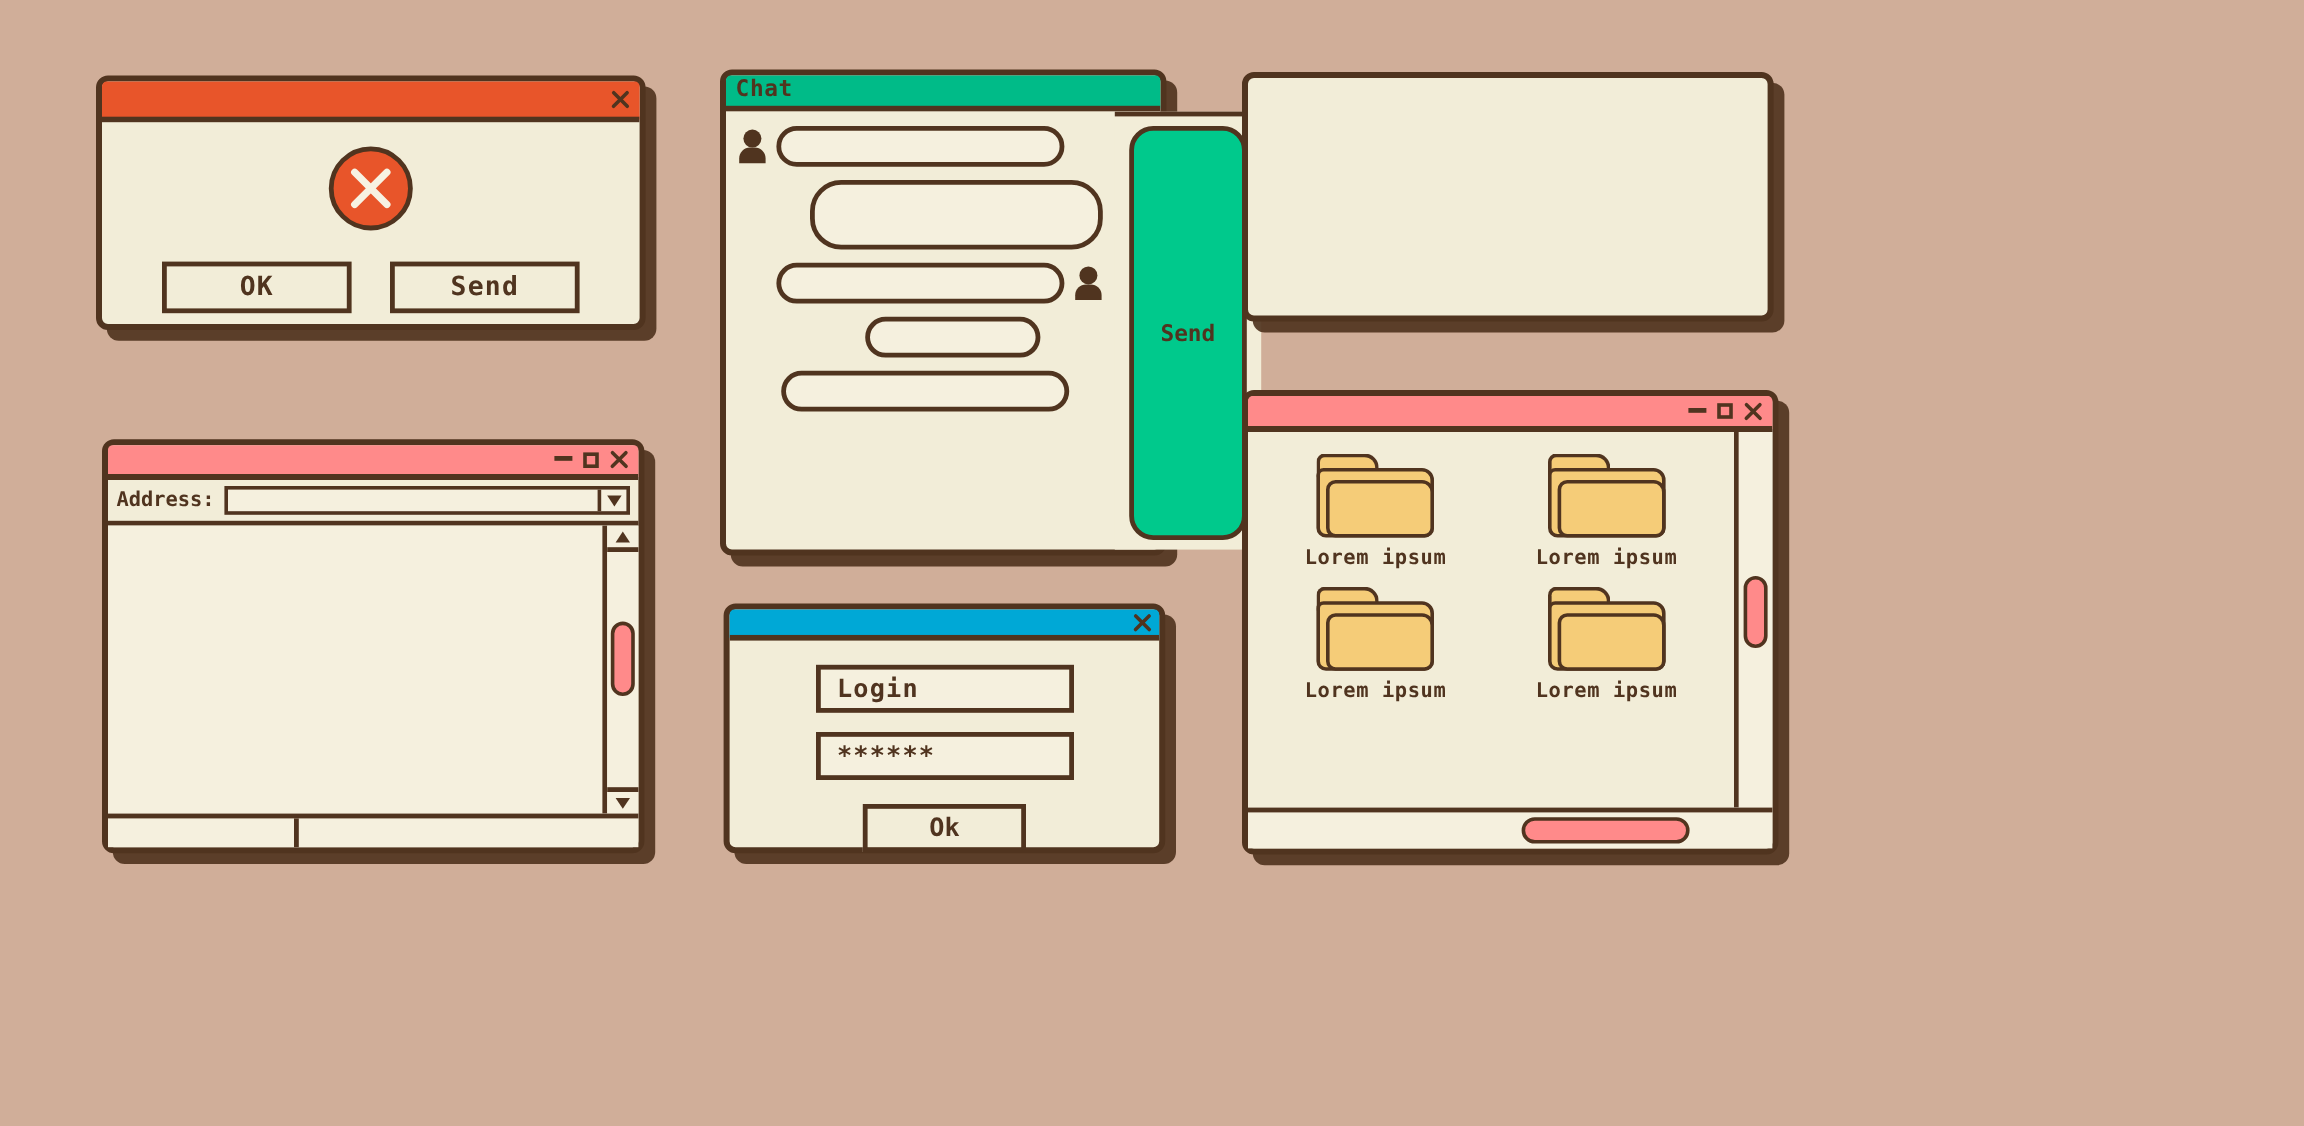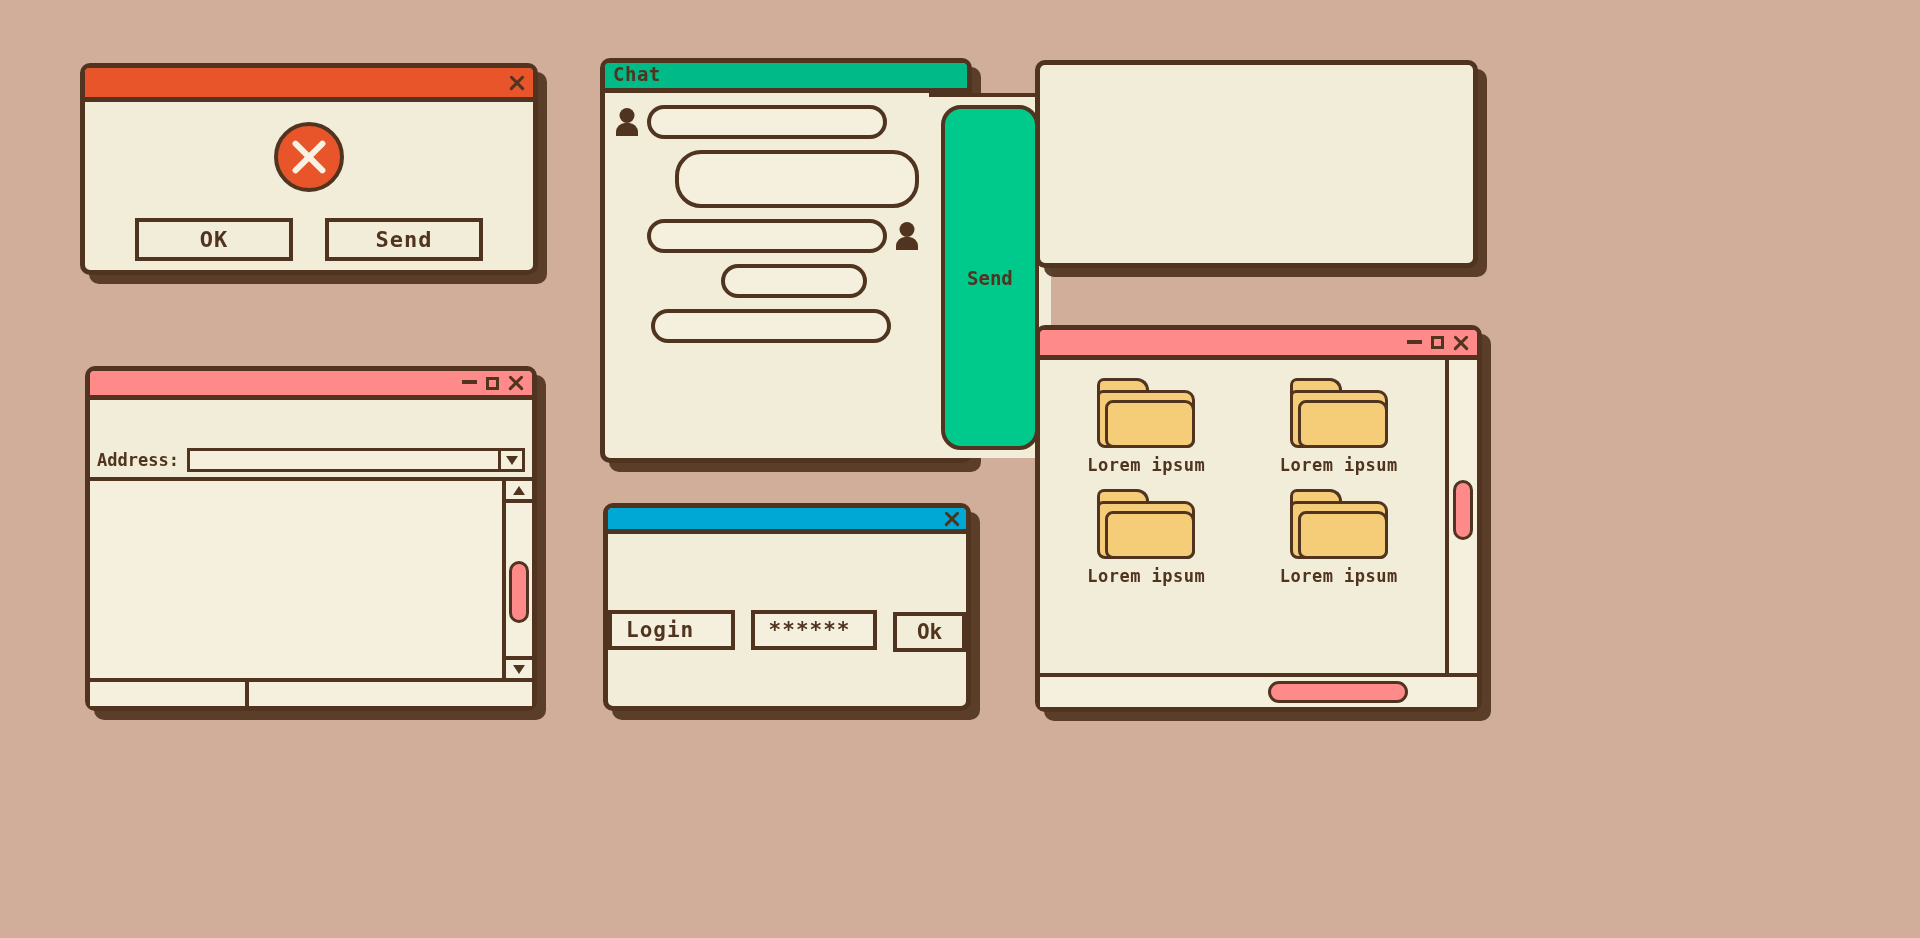--- a/index.html
+++ b/index.html
@@ -86,21 +86,21 @@
     font-family:inherit;font-weight:bold;font-size:22px;color:var(--ink);
     padding:5px 0;min-width:158px;text-align:center;letter-spacing:1px;
   }
 
   
   #brow{left:85px;top:366px;width:452px;height:345px;}
   #brow .tbar{background:var(--pink);height:29px;}
   #brow .body{height:calc(100% - 29px);display:flex;flex-direction:column;}
   .addrbar{
     display:flex;align-items:center;gap:8px;
-    padding:5px 7px;border-bottom:4px solid var(--ink);margin-top:43px;
+    padding:5px 7px;border-bottom:4px solid var(--ink);
   }
   .addrlbl{font-weight:bold;font-size:17px;white-space:nowrap;}
   .addrfield{
     flex:1;height:24px;border:3px solid var(--ink);background:var(--cream2);
     display:flex;align-items:stretch;
   }
   .addrinput{flex:1;}
   .addrdrop{
     width:24px;border-left:3px solid var(--ink);
     display:flex;align-items:center;justify-content:center;
@@ -159,21 +159,21 @@
   .sendbtn{
     background:var(--sendgreen);border:4px solid var(--ink);
     border-radius:20px;padding:3px 22px;
     font-family:inherit;font-weight:bold;font-size:19px;color:var(--ink);
   }
 
   
   #login{left:603px;top:503px;width:368px;height:208px;}
   #login .tbar{background:var(--blue);height:26px;}
   #login .tbar .ctrls{font-size:15px;}
-  #login .body{height:calc(100% - 26px);display:flex;align-items:center;padding-top:20px;gap:16px;}
+  #login .body{height:calc(100% - 26px);display:flex;flex-direction:column;align-items:center;padding-top:20px;gap:16px;}
   .lfield{
     width:215px;border:4px solid var(--ink);background:var(--cream2);
     padding:4px 14px;font-weight:bold;font-size:21px;letter-spacing:1px;
   }
   .okbtn{
     margin-top:4px;border:4px solid var(--ink);background:var(--cream);
     font-family:inherit;font-weight:bold;font-size:21px;color:var(--ink);
     padding:4px 0;width:136px;text-align:center;
   }
 

